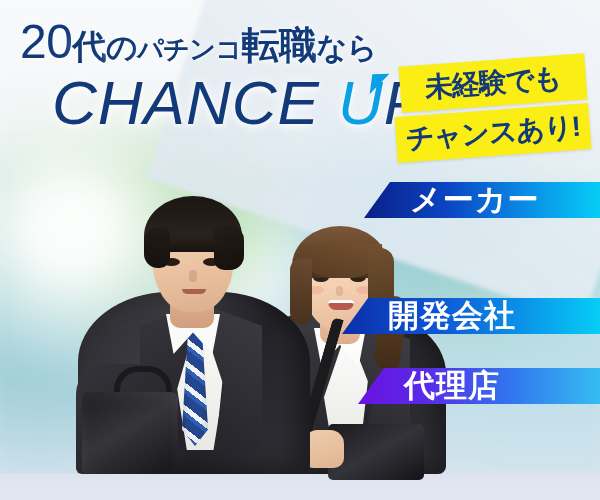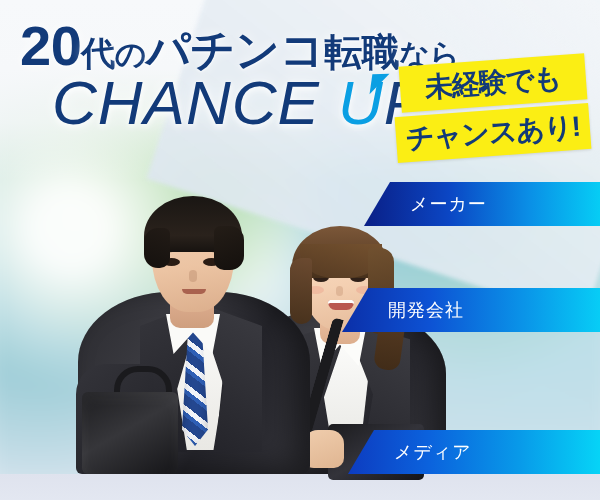--- a/index.html
+++ b/index.html
@@ -245,24 +245,24 @@
 
   
   .headline{
     position:absolute;left:20px;top:18px;
     color:#123a79;
     font-weight:700;
     letter-spacing:-.5px;
     white-space:nowrap;
     text-shadow:0 1px 3px rgba(255,255,255,.95),0 0 12px rgba(255,255,255,.85);
   }
-  .hl-num{font-size:56px;line-height:1;font-weight:700;}
+  .hl-num{font-size:48px;line-height:1;font-weight:400;}
   .hl-dai{font-size:34px;font-weight:700;}
   .hl-no{font-size:31px;font-weight:700;}
-  .hl-kana{font-size:44px;font-weight:700;}
+  .hl-kana{font-size:26px;font-weight:700;}
   .hl-ten{font-size:38px;font-weight:700;}
   .hl-nara{font-size:30px;font-weight:700;}
 
   .chanceup{
     position:absolute;left:24px;top:72px;
     font-style:italic;font-weight:400;
     font-size:62px;line-height:1;letter-spacing:1px;
     white-space:nowrap;
     text-shadow:0 2px 6px rgba(255,255,255,.95),0 0 16px rgba(255,255,255,.9);
     margin-left:28px;
@@ -284,31 +284,31 @@
     color:#123a79;font-weight:700;white-space:nowrap;
     display:flex;align-items:center;justify-content:center;
     transform:rotate(-4.2deg);
     box-shadow:0 1px 3px rgba(0,0,0,.12);
   }
   .ribbon1{left:400px;top:60px;width:186px;height:46px;font-size:28px;letter-spacing:-1px;}
   .ribbon2{left:396px;top:110px;width:194px;height:46px;font-size:28px;letter-spacing:-1px;}
 
   
   .cat{
-    position:absolute;height:44px;right:0;
+    position:absolute;height:36px;right:0;
     display:flex;align-items:center;
     padding-left:46px;
-    color:#ffffff;font-weight:400;font-size:18px;letter-spacing:1px;
+    color:#ffffff;font-weight:700;font-size:31px;letter-spacing:1px;
     clip-path:polygon(26px 0, 100% 0, 100% 100%, 0 100%);
     box-shadow:0 2px 5px rgba(0,0,0,.22);
     white-space:nowrap;
   }
   .cat1{top:182px;width:190px;background:linear-gradient(90deg,#0a1f86 0%,#0b46c4 36%,#0a8fe6 70%,#06cdf5 100%);}
   .cat2{top:244px;width:200px;background:linear-gradient(90deg,#3a07c9 0%,#3f2ae0 30%,#2a6ee8 62%,#2fb8f2 100%);}
-  .cat3{top:288px;width:212px;background:linear-gradient(90deg,#0b2fa8 0%,#0d52d4 34%,#0a93e8 70%,#07cdf6 100%);}
+  .cat3{top:298px;width:212px;background:linear-gradient(90deg,#0b2fa8 0%,#0d52d4 34%,#0a93e8 70%,#07cdf6 100%);}
   .cat4{top:368px;width:196px;background:linear-gradient(90deg,#6a12e0 0%,#5a2ae8 28%,#3273ee 62%,#35bdf3 100%);}
   .cat5{top:430px;width:206px;background:linear-gradient(90deg,#0d3cc0 0%,#0b62dd 32%,#089ae9 68%,#06d4f7 100%);}
 
   
   .caption{
     position:absolute;left:0;top:450px;width:600px;height:34px;
     background:rgba(12,12,12,.66);
     display:flex;align-items:center;
     color:#ffffff;font-size:17px;letter-spacing:.5px;
     padding-left:48px;box-sizing:border-box;
@@ -389,16 +389,16 @@
 
   <div class="chanceup">
     <span class="cu-navy">CHANCE</span><span>&nbsp;</span><span class="cu-u"><span>U</span><span class="cu-arrow"></span></span><span class="cu-navy">P</span>
   </div>
 
   <div class="ribbon ribbon1">未経験でも</div>
   <div class="ribbon ribbon2">チャンスあり!</div>
 
   <div class="cat cat1">メーカー</div>
   <div class="cat cat3">開発会社</div>
-  <div class="cat cat5">メディア</div>
+  <div class="cat cat4">代理店</div>
 
 
 </div>
 
 </body></html>

